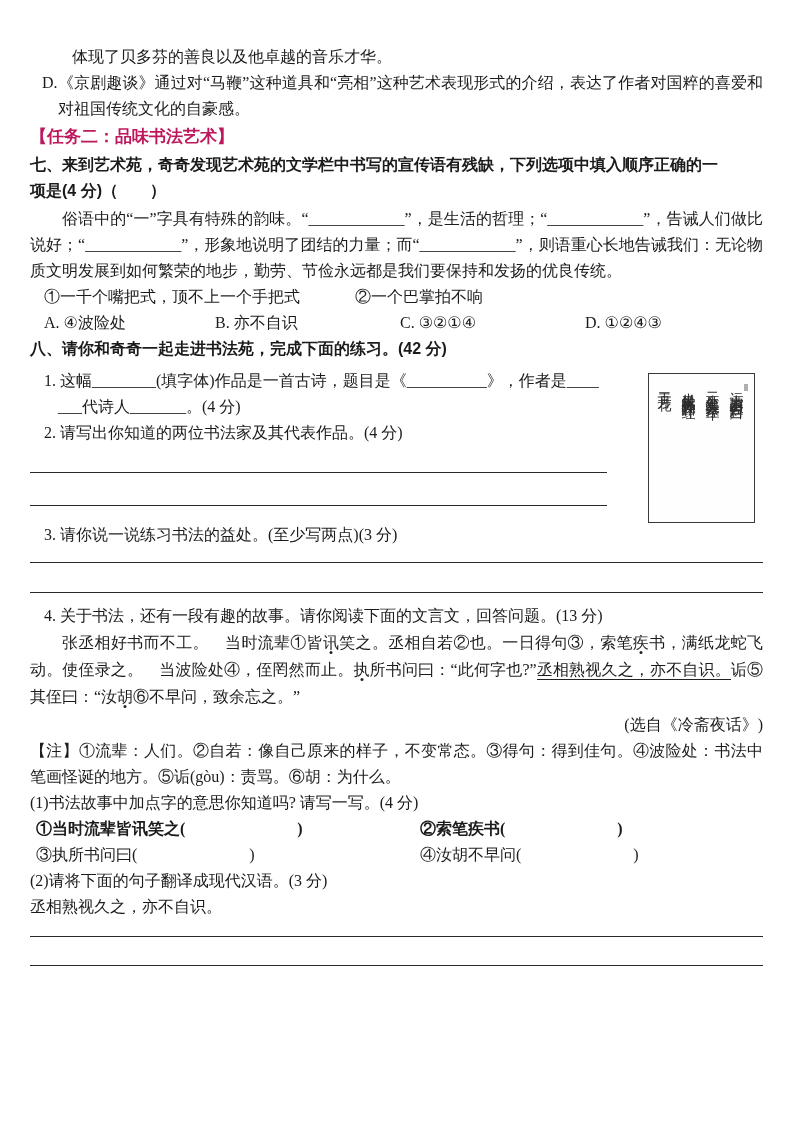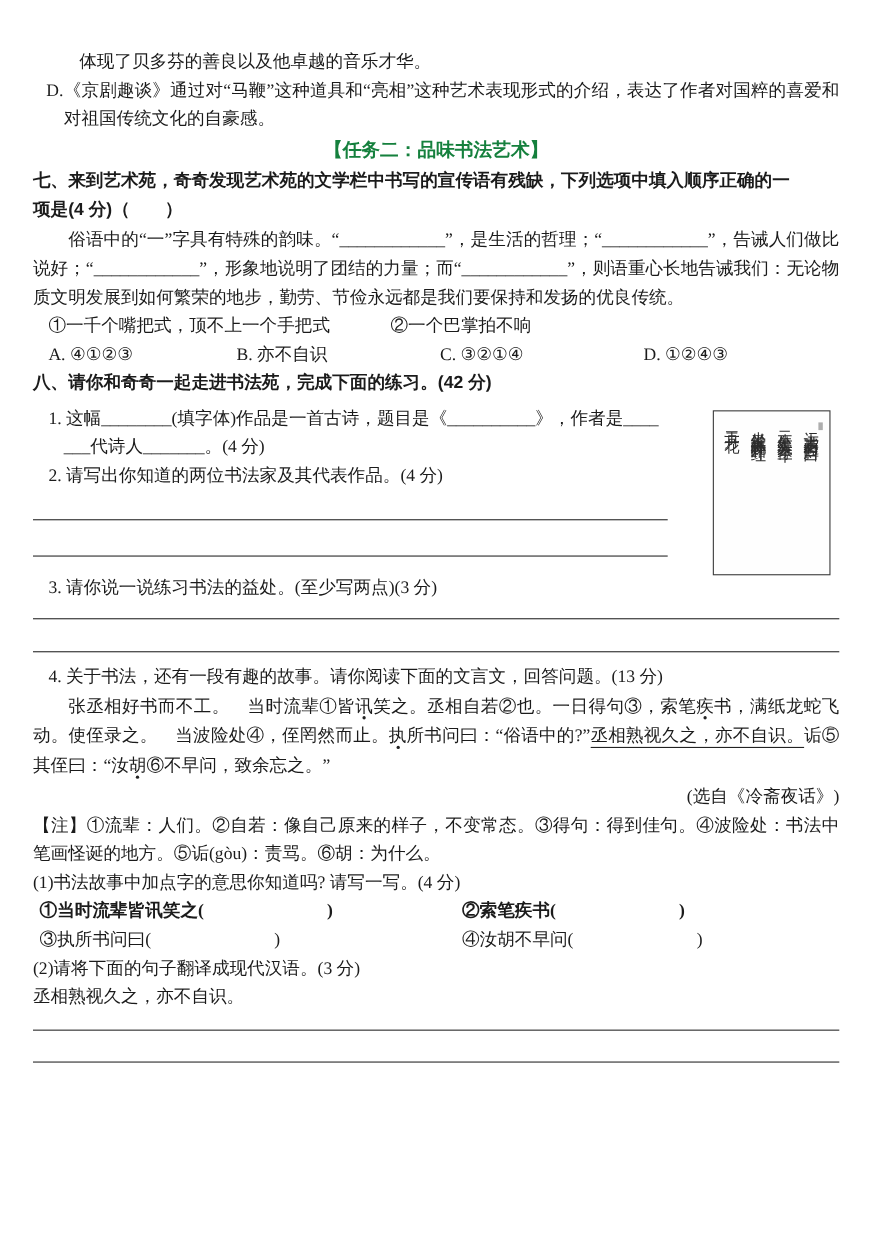--- a/index.html
+++ b/index.html
@@ -8,21 +8,21 @@
     width:793px;height:1121px;
     background:#ffffff;
     box-sizing:border-box;
     padding:44px 30px 0 30px;
     font-family:"Liberation Serif","DejaVu Serif",serif;
     font-size:16px;line-height:26px;color:#1b1b1b;
     overflow:hidden;
   }
   .bold{font-family:"Liberation Sans","DejaVu Sans",sans-serif;font-weight:700;}
   .task-header{
-    text-align:center;color:#15803d;
+    text-align:left;color:#be185d;
     font-family:"Liberation Sans","DejaVu Sans",sans-serif;
     font-weight:700;font-size:17px;margin-top:2px;
   }
   .indent1{padding-left:42px;}
   .d-item{position:relative;padding-left:28px;text-align:justify;}
   .d-label{position:absolute;left:12px;top:0;}
   .just{text-align:justify;}
   .ti2{text-indent:2em;}
   .s7-head1{margin-top:2px;}
   .para7{margin-top:2px;}
@@ -93,21 +93,21 @@
   <div class="bold">项是(4 分)（　　）</div>
 
   <div class="just ti2 para7">俗语中的“一”字具有特殊的韵味。“____________”，是生活的哲理；“____________”，告诫人们做比说好；“____________”，形象地说明了团结的力量；而“____________”，则语重心长地告诫我们：无论物质文明发展到如何繁荣的地步，勤劳、节俭永远都是我们要保持和发扬的优良传统。</div>
 
   <div class="row2col">
     <span class="left">①一千个嘴把式，顶不上一个手把式</span>
     <span>②一个巴掌拍不响</span>
   </div>
 
   <div class="choices">
-    <span class="c0">A. ④①②③</span>
+    <span class="c0">A. ④波险处</span>
     <span class="c1">B. 亦不自识</span>
     <span class="c2">C. ③②①④</span>
     <span>D. ①②④③</span>
   </div>
 
   <div class="bold">八、请你和奇奇一起走进书法苑，完成下面的练习。(42 分)</div>
 
   <div class="qline q1block">1. 这幅________(填字体)作品是一首古诗，题目是《__________》，作者是____</div>
   <div class="qcont">___代诗人_______。(4 分)</div>
   <div class="qline">2. 请写出你知道的两位书法家及其代表作品。(4 分)</div>
@@ -115,21 +115,21 @@
   <div class="ansline ans-short h26"></div>
   <div class="ansline ans-short h32"></div>
 
   <div class="qline mt16">3. 请你说一说练习书法的益处。(至少写两点)(3 分)</div>
   <div class="ansline h14"></div>
   <div class="ansline h29"></div>
 
   <div class="qline mt10">4. 关于书法，还有一段有趣的故事。请你阅读下面的文言文，回答问题。(13 分)</div>
 
   <div class="just ti2 passage">
-    <span>张丞相好书而不工。　当时流辈①皆</span><span class="emdot">讯</span><span>笑之。丞相自若②也。一日得句③，索笔</span><span class="emdot">疾</span><span>书，满纸龙蛇飞动。使侄录之。　当波险处④，侄罔然而止。</span><span class="emdot">执</span><span>所书问曰：“俗语中的?”</span><span class="ul">丞相熟视久之，亦不自识。</span><span>诟⑤其侄曰：“汝</span><span class="emdot">胡</span><span>⑥不早问，致余忘之。”</span>
+    <span>张丞相好书而不工。　当时流辈①皆</span><span class="emdot">讯</span><span>笑之。丞相自若②也。一日得句③，索笔</span><span class="emdot">疾</span><span>书，满纸龙蛇飞动。使侄录之。　当波险处④，侄罔然而止。</span><span class="emdot">执</span><span>所书问曰：“此何字也?”</span><span class="ul">丞相熟视久之，亦不自识。</span><span>诟⑤其侄曰：“汝</span><span class="emdot">胡</span><span>⑥不早问，致余忘之。”</span>
   </div>
 
   <div class="source-line">(选自《冷斋夜话》)</div>
 
   <div class="just">【注】①流辈：人们。②自若：像自己原来的样子，不变常态。③得句：得到佳句。④波险处：书法中笔画怪诞的地方。⑤诟(gòu)：责骂。⑥胡：为什么。</div>
 
   <div>(1)书法故事中加点字的意思你知道吗? 请写一写。(4 分)</div>
 
   <div class="row2col" style="padding-left:6px;font-weight:bold;">
     <span class="left" style="width:384px;flex:0 0 384px;">①当时流辈皆讯笑之(　　　　　　　)</span>

